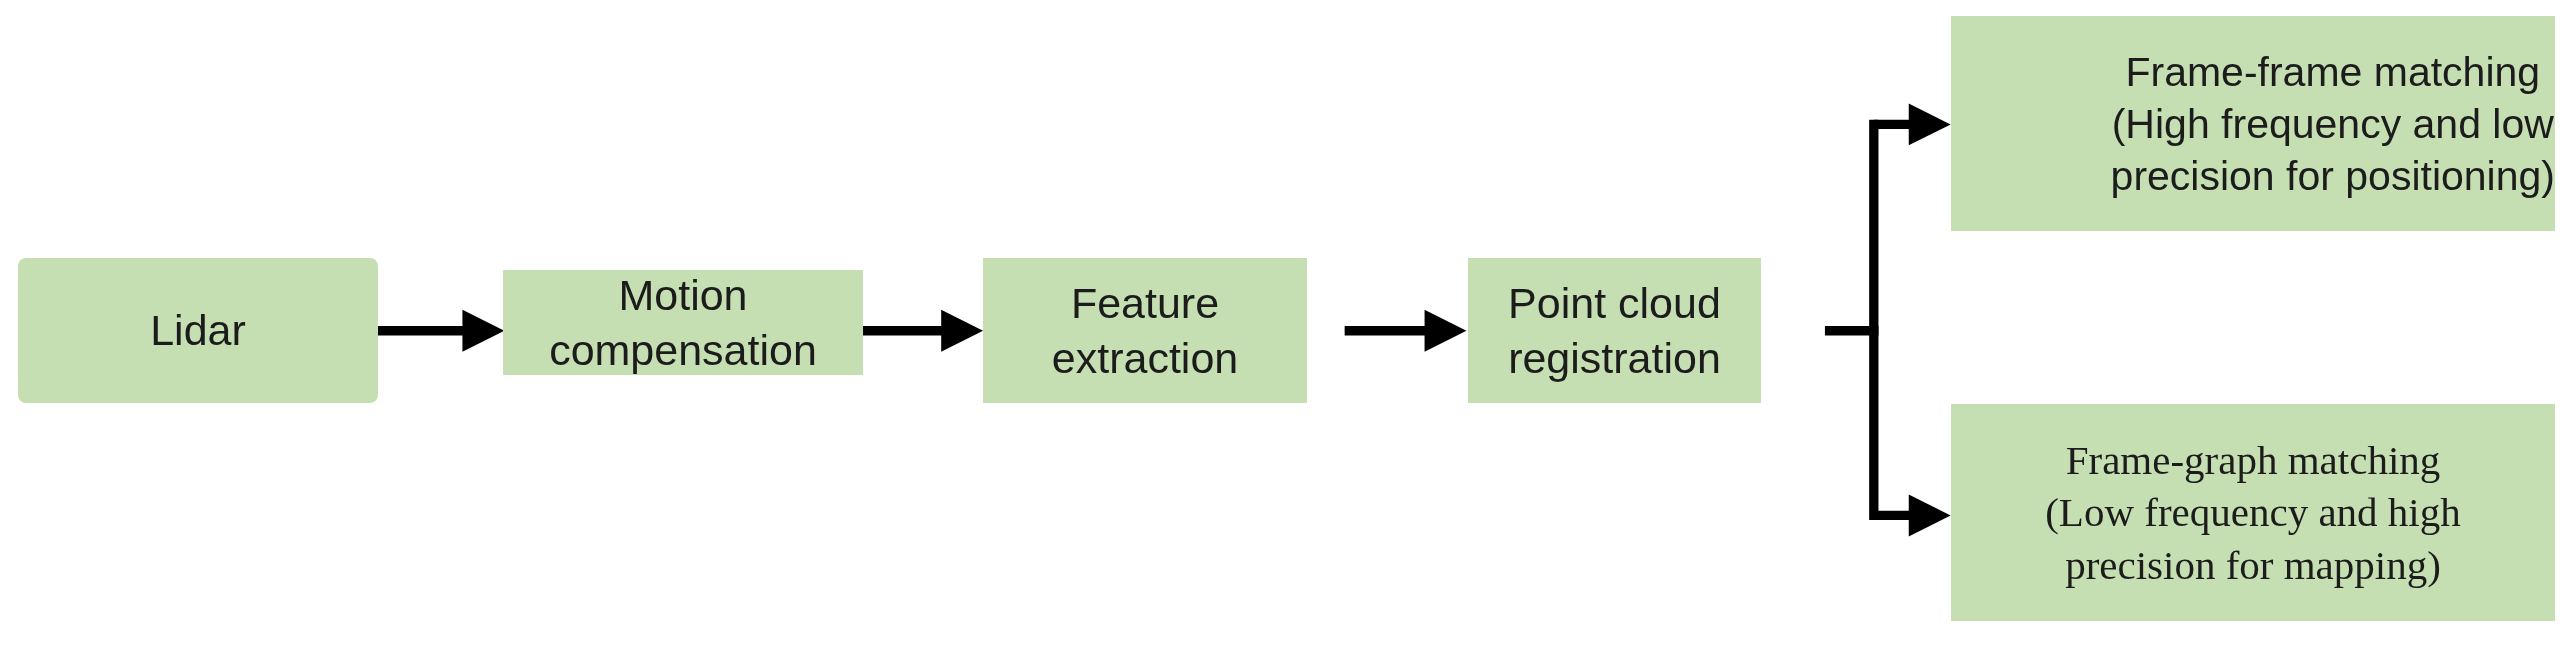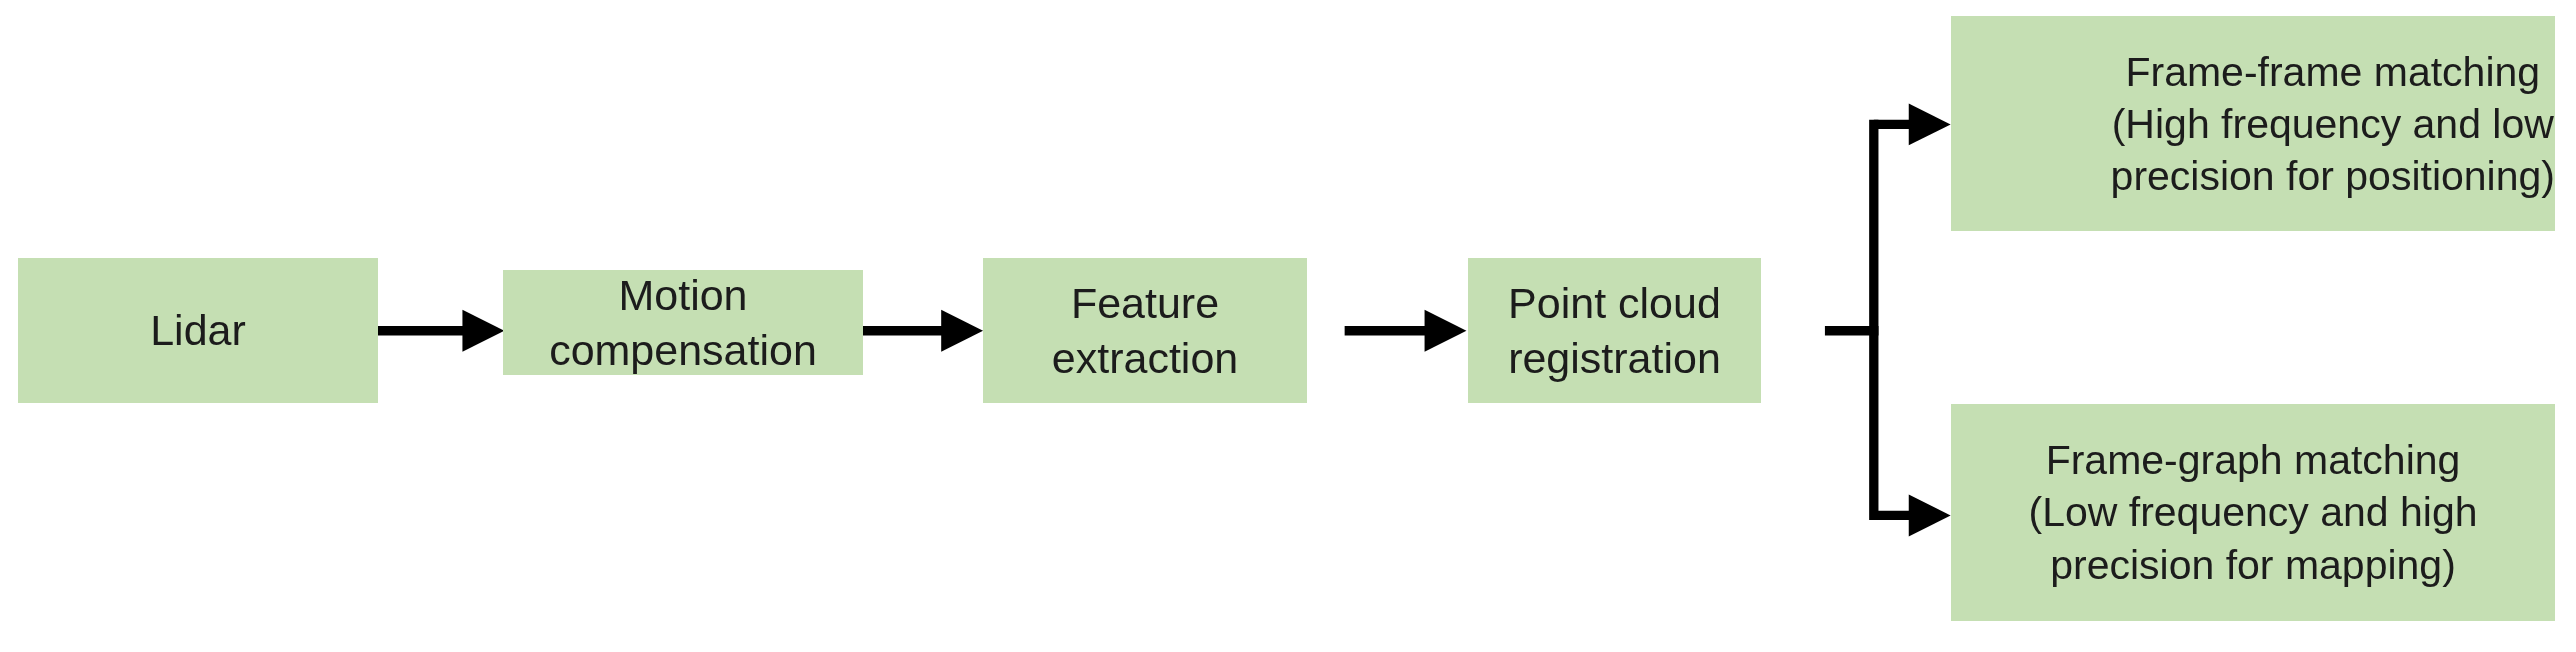--- a/index.html
+++ b/index.html
@@ -41,26 +41,26 @@
     background: var(--node-fill);
     color: var(--text-color);
     display: flex;
     align-items: center;
     justify-content: center;
     text-align: center;
     white-space: pre-line;
     font-size: 43px;
     line-height: 1.27;
   }
-  .node-lidar                { left: 18px;   top: 258px; width: 360px; height: 145px; }
+  .node-lidar                { left: 18px;   top: 258px; width: 360px; height: 145px; border-radius: 8px; }
   .node-motion-compensation  { left: 503px;  top: 270px; width: 360px; height: 105px; }
   .node-feature-extraction   { left: 983px; top: 258px; width: 324px; height: 145px; }
   .node-point-cloud-registration { left: 1468px; top: 258px; width: 293px; height: 145px; }
   .node-frame-frame-matching { left: 1951px; top: 16.3px;  width: 604px; height: 215px; font-size: 41px; justify-content: flex-end; }
-  .node-frame-graph-matching { left: 1951px; top: 404px; width: 604px; height: 217px; font-size: 41px; }
+  .node-frame-graph-matching { left: 1951px; top: 404px; width: 604px; height: 217px; font-size: 41px; font-family: Liberation Serif, serif; }
 </style>
 </head>
 <body>
 
 <div class="canvas">
 
   <svg class="connector-layer" viewBox="0 0 3320 841" aria-hidden="true">
 
     <g>
       <path d="M 487 426 H 600"></path>

